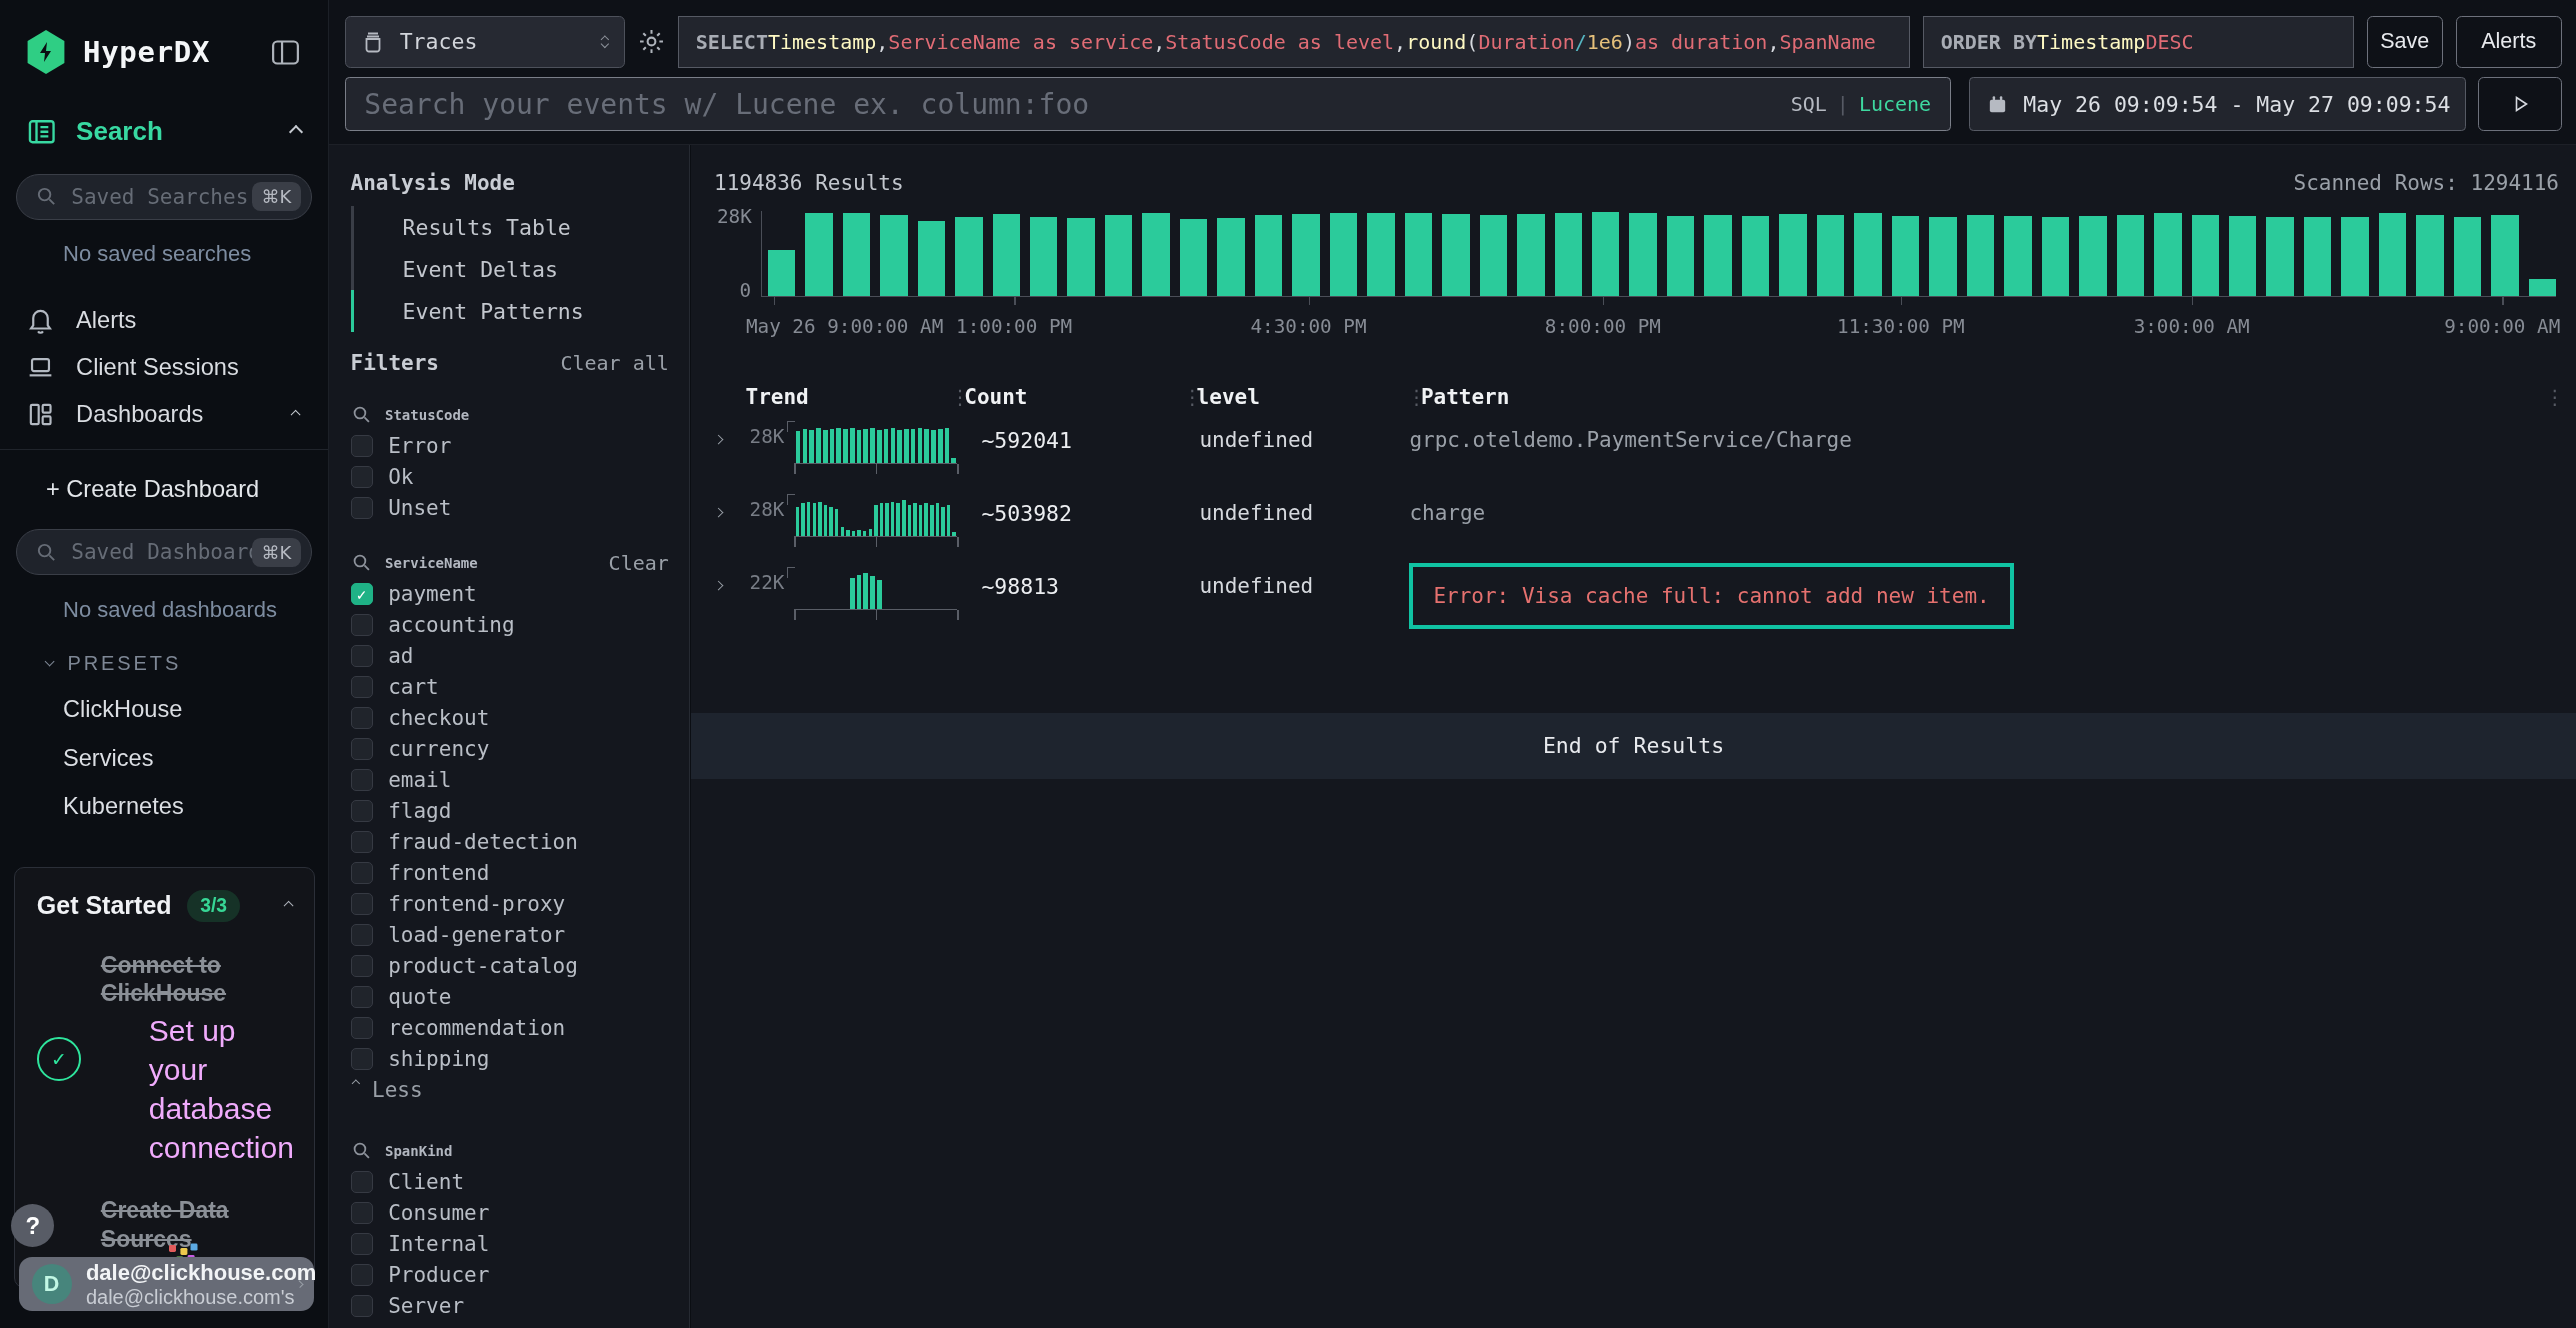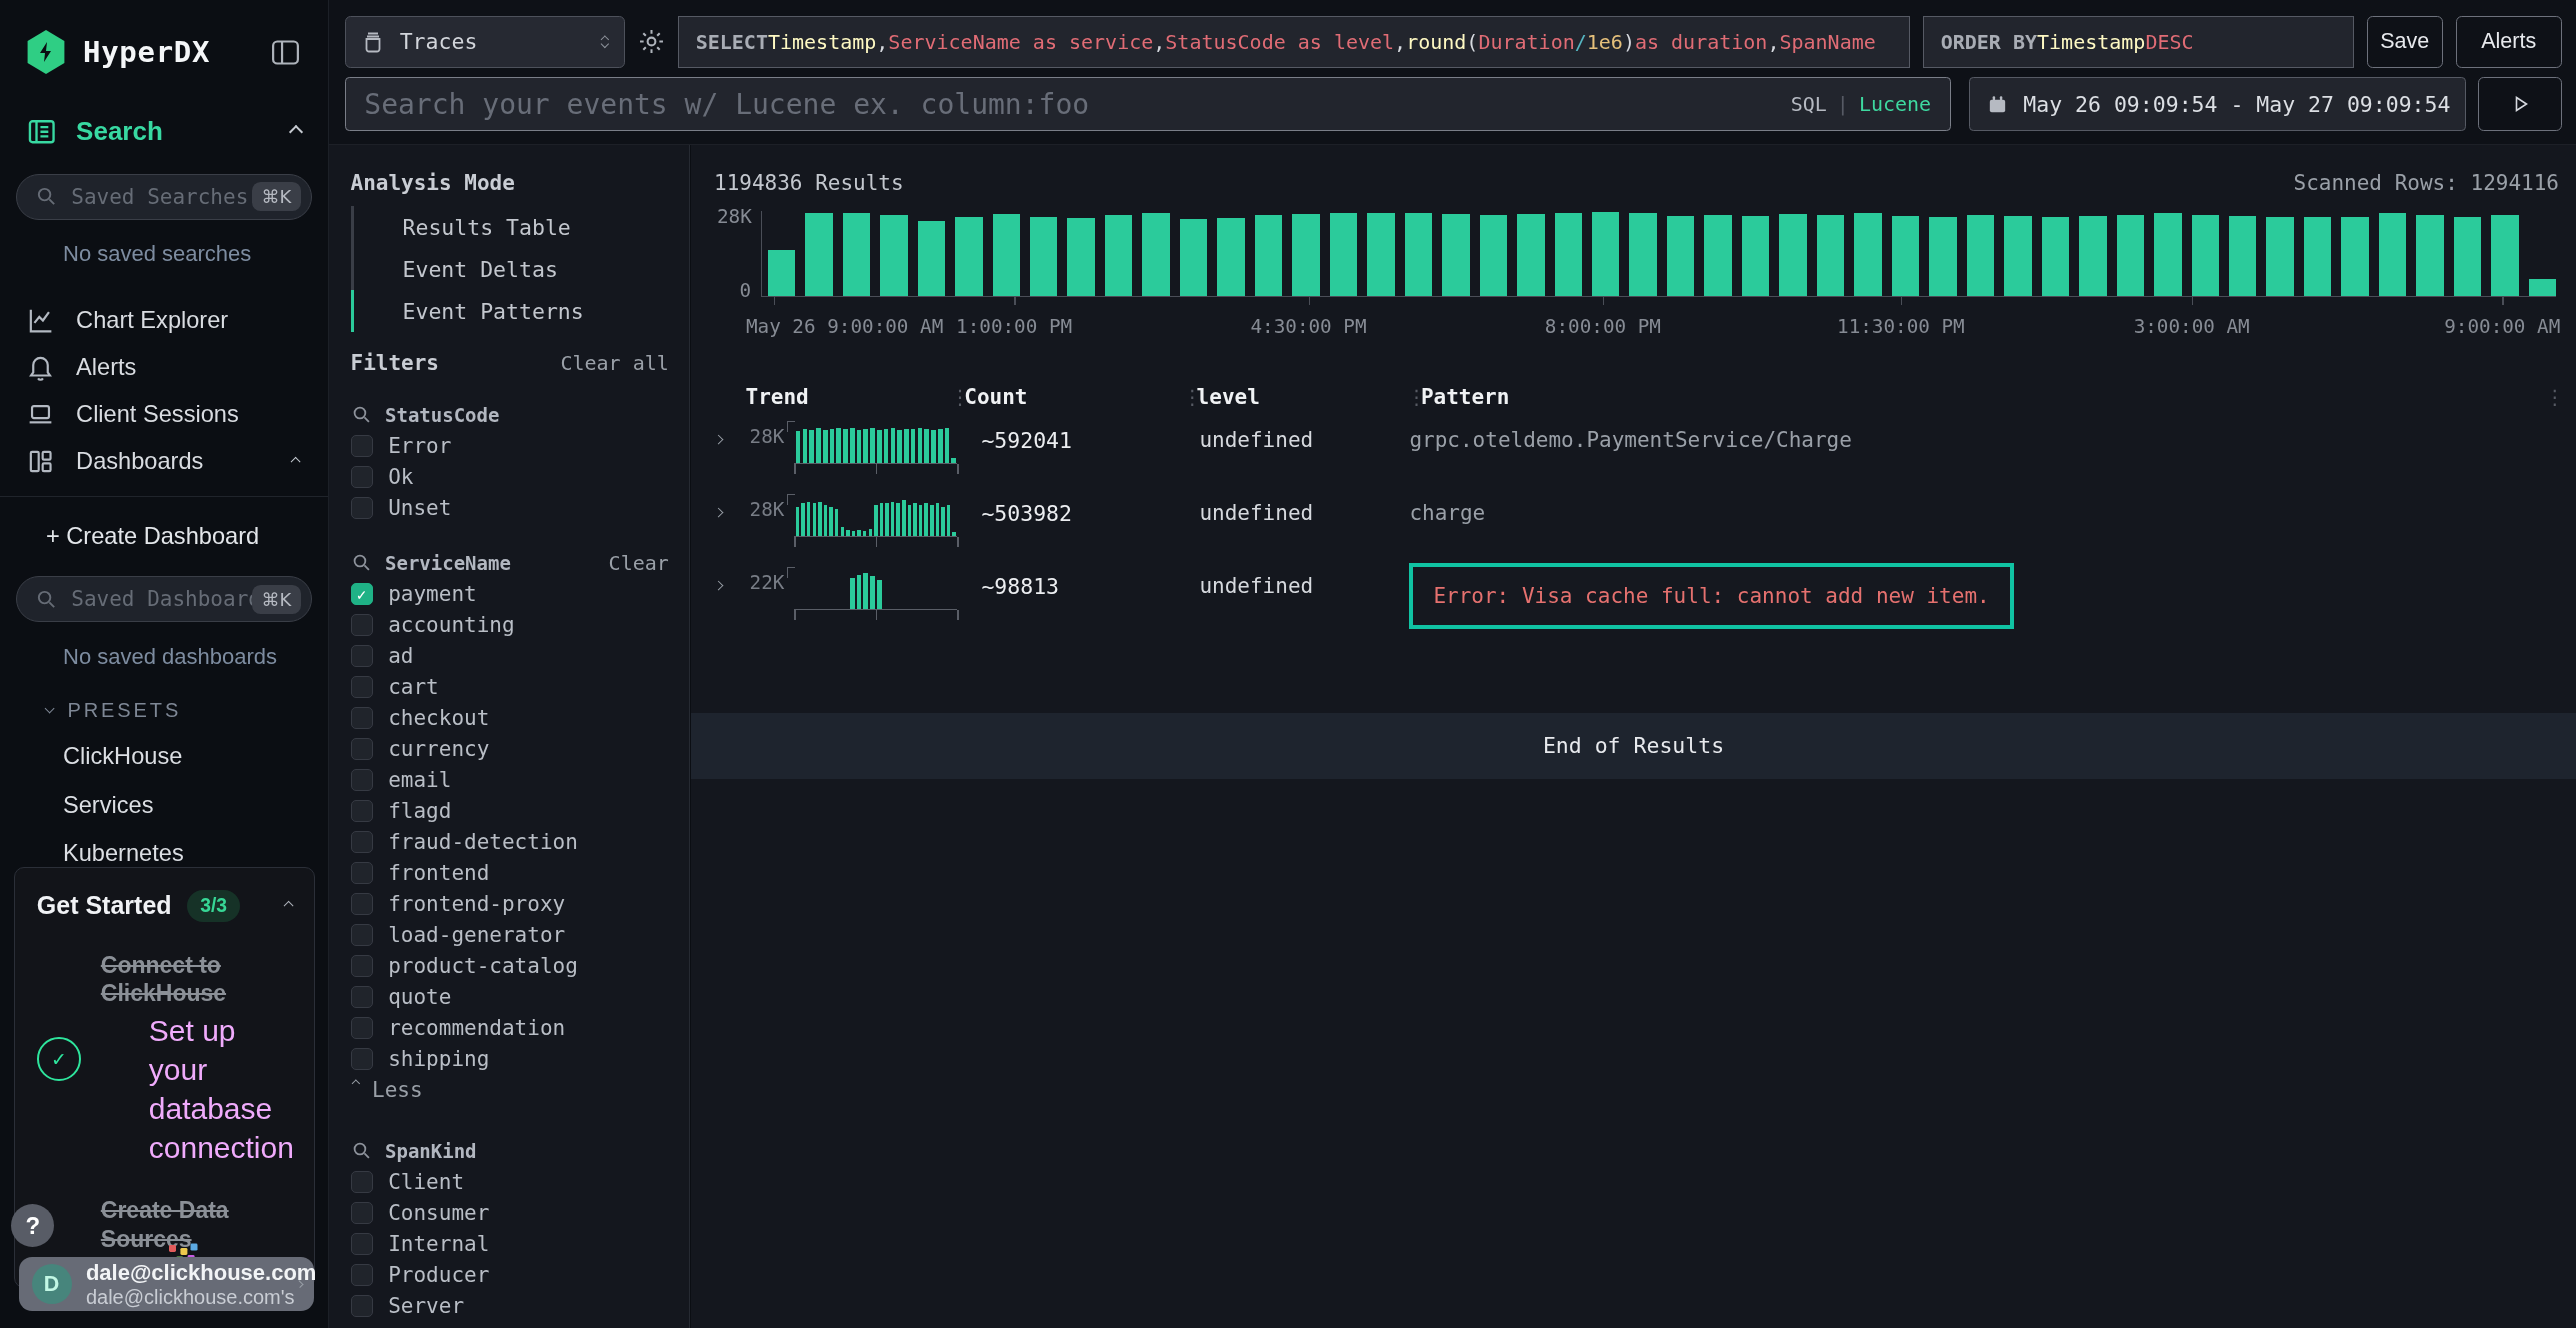--- a/index.html
+++ b/index.html
@@ -130,21 +130,21 @@
     border-right:0.7px solid #262a32; padding:26px 13px 0 21.5px; overflow:hidden; }
   .f-h { font-weight:700; font-size:21px; color:#c9cdd4; }
   .modes { margin-top:11.4px; }
   .mode { border-left:3.6px solid #3a3e47; padding-left:49px; height:42px; display:flex;
     align-items:center; font-size:21.5px; color:#c3c7ce; }
   .mode.active { border-left-color:#2bcb9b; }
   .filters-head { display:flex; align-items:baseline; margin-top:18.6px; padding-right:7.2px; }
   .clear-link { margin-left:auto; color:#9aa0a8; font-size:20px; }
   .fgroup { margin-top:24px; }
   .fg-head { display:flex; align-items:center; padding-right:7.2px; color:#8d929b; height:31.5px; }
-  .fg-name { font-weight:700; font-size:19px; color:#b2b7c0; margin-left:13px; }
+  .fg-name { font-weight:700; font-size:14px; color:#b2b7c0; margin-left:13px; }
   .fitem { display:flex; align-items:center; height:31px; }
   .cb { width:22px; height:22px; border-radius:5px; background:#20242b; border:1.4px solid #363a43;
     flex:none; display:flex; align-items:center; justify-content:center; }
   .cb.checked { background:#1fb286; border-color:#1fb286; color:#fff; font-size:15.7px; font-weight:700; }
   .fitem .txt { margin-left:15.7px; font-size:21px; color:#b9bec6; white-space:nowrap;
     overflow:hidden; text-overflow:ellipsis; max-width:286px; }
   .less-row { display:flex; align-items:flex-start; height:33px; color:#9aa0a8; font-size:21px; margin-top:2.9px; }
   .less-row .chev { color:#9aa0a8; margin:2.9px 13px 0 2.9px; }
 
   
@@ -230,29 +230,20 @@
     </span>
     <input placeholder="Saved Searches" style="">
     <span class="kbd">⌘K</span>
   </div>
   <div class="side-muted">No saved searches</div>
 
   <nav class="side-nav" id="side-nav">
       <div class="snav">
         <span class="icn">
           <svg width="29" height="29" viewBox="0 0 24 24" fill="none" stroke="currentColor" stroke-width="1.8">
-            <path d="M4 3v18h17"></path>
-            <path d="M7 14l4-5 3 3 5-7"></path>
-          </svg>
-        </span>
-        <span class="txt">Chart Explorer</span>
-      </div>
-      <div class="snav">
-        <span class="icn">
-          <svg width="29" height="29" viewBox="0 0 24 24" fill="none" stroke="currentColor" stroke-width="1.8">
             <path d="M6 16v-6a6 6 0 1112 0v6l1.8 2.6H4.2z"></path>
             <path d="M10 21a2.3 2.3 0 004 0"></path>
           </svg>
         </span>
         <span class="txt">Alerts</span>
       </div>
       <div class="snav">
         <span class="icn">
           <svg width="29" height="29" viewBox="0 0 24 24" fill="none" stroke="currentColor" stroke-width="1.8">
             <rect x="5" y="5" width="14" height="10" rx="1.5"></rect>

